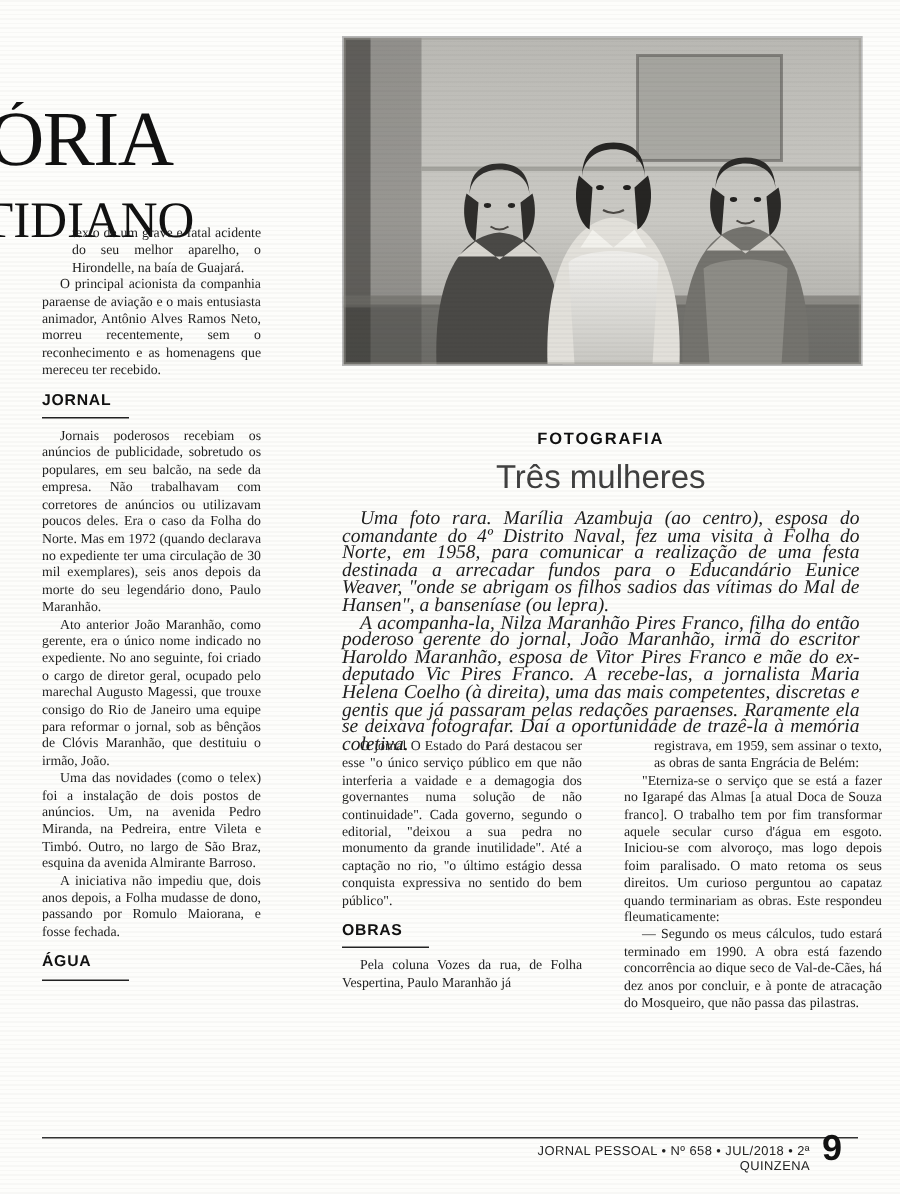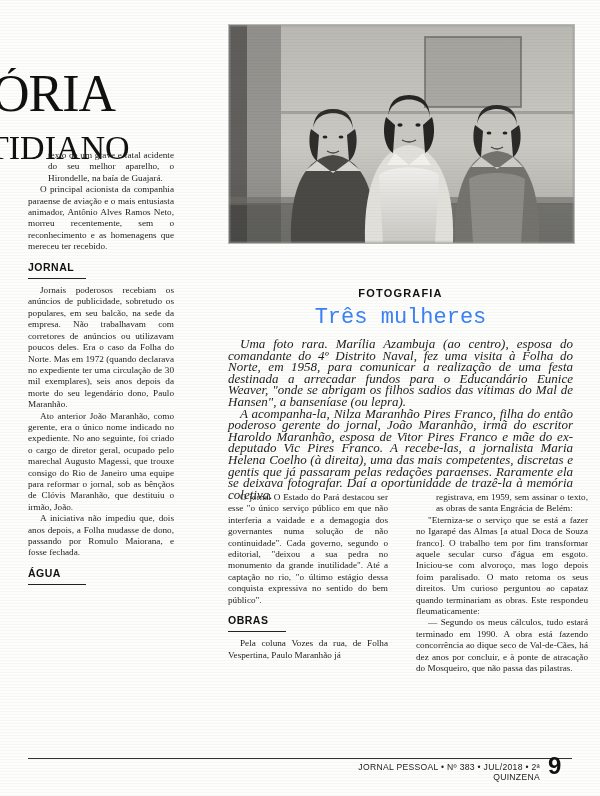--- a/index.html
+++ b/index.html
@@ -103,26 +103,26 @@
   .feature-kicker {
     font-family: "Liberation Sans", sans-serif;
     font-weight: bold;
     font-size: 11px;
     letter-spacing: 1.2px;
     text-align: center;
     color: #111;
     margin-top: 4px;
   }
   .feature-title {
-    font-family: Liberation Mono, monospace;
+    font-family: Liberation Sans, sans-serif;
     font-size: 22px;
     text-align: center;
     margin-top: 6px;
     margin-bottom: 8px;
-    color: #3b82f6;
+    color: #404040;
   }
   .feature-body {
     font-size: 13px;
     line-height: 11.6px;
     text-align: justify;
     font-style: italic;
     color: #1d1d1d;
   }
   .feature-body p { margin: 0; text-indent: 12px; }
   
@@ -247,20 +247,21 @@
 
   <div class="col col-1">
     <p class="noindent">texto de um grave e fatal acidente do seu melhor aparelho, o Hirondelle, na baía de Guajará.</p>
     <p>O principal acionista da companhia paraense de aviação e o mais entusiasta animador, Antônio Alves Ramos Neto, morreu recentemente, sem o reconhecimento e as homenagens que mereceu ter recebido.</p>
 
     <div class="sechead">JORNAL</div>
     <div class="rule"></div>
 
     <p>Jornais poderosos recebiam os anúncios de publicidade, sobretudo os populares, em seu balcão, na sede da empresa. Não trabalhavam com corretores de anúncios ou utilizavam poucos deles. Era o caso da Folha do Norte. Mas em 1972 (quando declarava no expediente ter uma circulação de 30 mil exemplares), seis anos depois da morte do seu legendário dono, Paulo Maranhão.</p>
     <p>Ato anterior João Maranhão, como gerente, era o único nome indicado no expediente. No ano seguinte, foi criado o cargo de diretor geral, ocupado pelo marechal Augusto Magessi, que trouxe consigo do Rio de Janeiro uma equipe para reformar o jornal, sob as bênçãos de Clóvis Maranhão, que destituiu o irmão, João.</p>
+    <p>Uma das novidades (como o telex) foi a instalação de dois postos de anúncios. Um, na avenida Pedro Miranda, na Pedreira, entre Vileta e Timbó. Outro, no largo de São Braz, esquina da avenida Almirante Barroso.</p>
     <p>A iniciativa não impediu que, dois anos depois, a Folha mudasse de dono, passando por Romulo Maiorana, e fosse fechada.</p>
 
     <div class="sechead">ÁGUA</div>
     <div class="rule"></div>
 
   </div>
 
   <div class="feature">
     <div class="feature-kicker">FOTOGRAFIA</div>
     <div class="feature-title">Três mulheres</div>
@@ -279,17 +280,17 @@
     <p>Pela coluna Vozes da rua, de Folha Vespertina, Paulo Maranhão já</p>
   </div>
 
   <div class="col col-3">
     <p class="noindent">registrava, em 1959, sem assinar o texto, as obras de santa Engrácia de Belém:</p>
     <p>"Eterniza-se o serviço que se está a fazer no Igarapé das Almas [a atual Doca de Souza franco]. O trabalho tem por fim transformar aquele secular curso d'água em esgoto. Iniciou-se com alvoroço, mas logo depois foim paralisado. O mato retoma os seus direitos. Um curioso perguntou ao capataz quando terminariam as obras. Este respondeu fleumaticamente:</p>
     <p>— Segundo os meus cálculos, tudo estará terminado em 1990. A obra está fazendo concorrência ao dique seco de Val-de-Cães, há dez anos por concluir, e à ponte de atracação do Mosqueiro, que não passa das pilastras.</p>
   </div>
 
   <div class="footer-rule"></div>
-  <div class="footer">JORNAL PESSOAL • Nº 383 • JUL/2018 • 2ª QUINZENA</div>
+  <div class="footer">JORNAL PESSOAL • Nº 658 • JUL/2018 • 2ª QUINZENA</div>
   <div class="folio">9</div>
 
   <div class="grain"></div>
 </div>
 
 </body></html>

